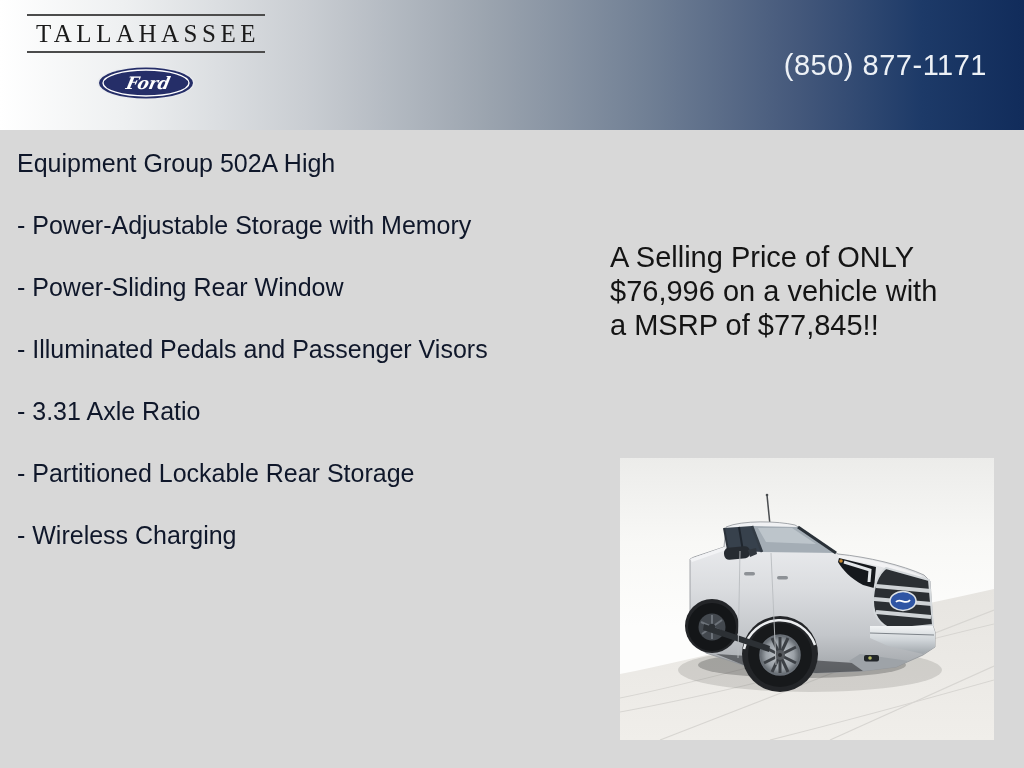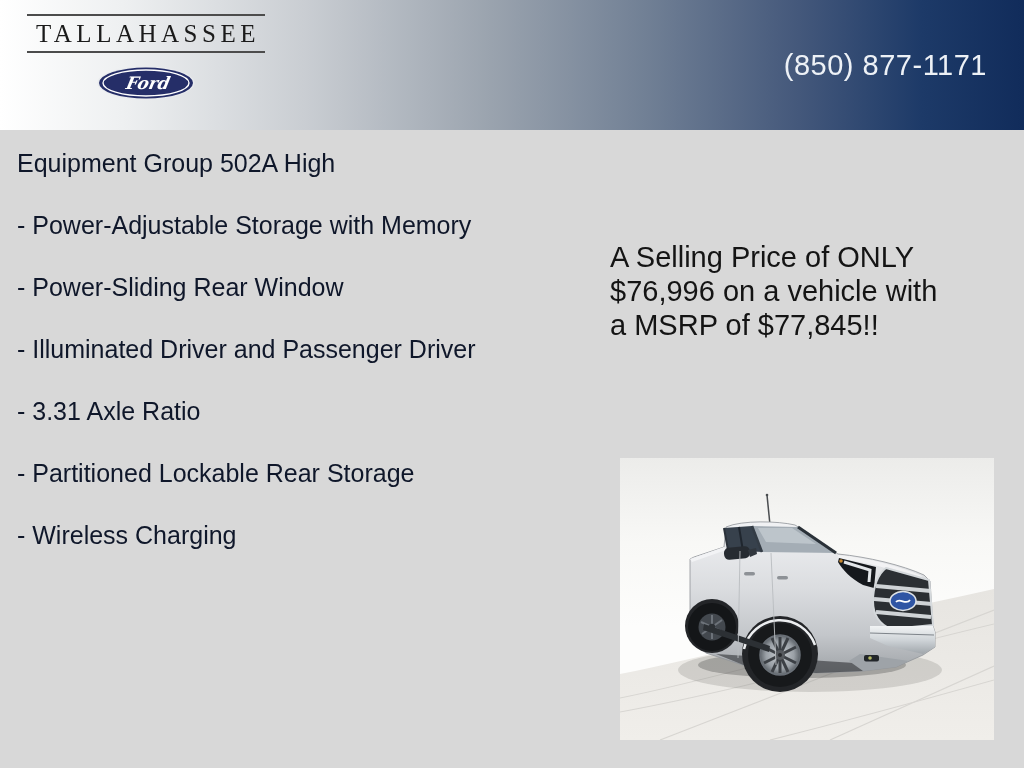--- a/index.html
+++ b/index.html
@@ -105,21 +105,21 @@
       <text x="0" y="0" transform="translate(50,23) skewX(-12)" text-anchor="middle" font-family="'DejaVu Serif', serif" font-style="italic" font-weight="bold" font-size="17" fill="#ffffff">Ford</text>
     </svg>
   </div>
   <div class="phone">(850) 877-1171</div>
 </div>
 
 <div class="equipment">
   <p>Equipment Group 502A High</p>
   <p>- Power-Adjustable Storage with Memory</p>
   <p>- Power-Sliding Rear Window</p>
-  <p>- Illuminated Driver and Passenger Driver</p>
+  <p>- Illuminated Pedals and Passenger Visors</p>
   <p>- 3.31 Axle Ratio</p>
   <p>- Partitioned Lockable Rear Storage</p>
   <p>- Wireless Charging</p>
 </div>
 
 <div class="offer">
   <div class="offer-line">A Selling Price of ONLY</div>
   <div class="offer-line">$76,996 on a vehicle with</div>
   <div class="offer-line">a MSRP of $77,845!!</div>
 </div>

